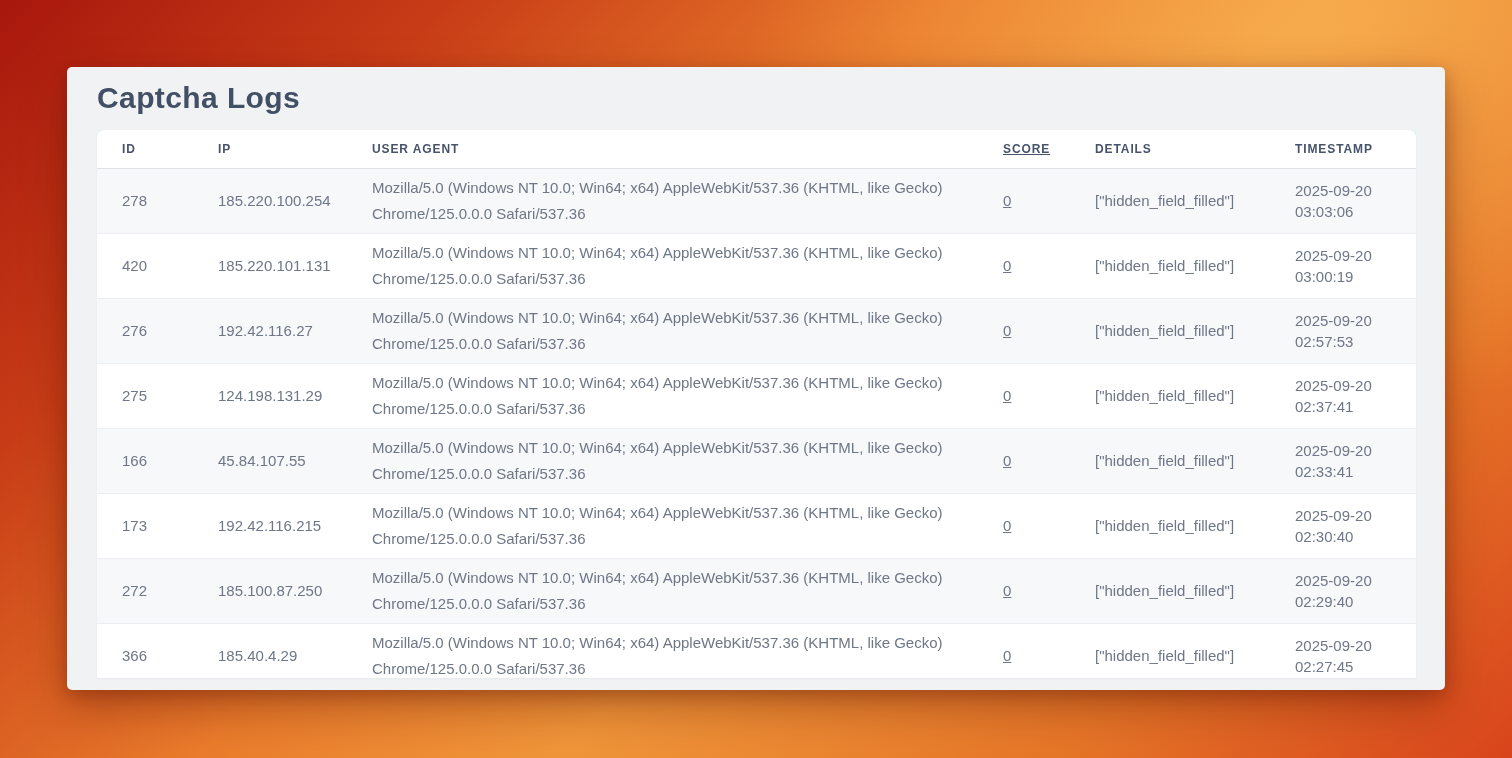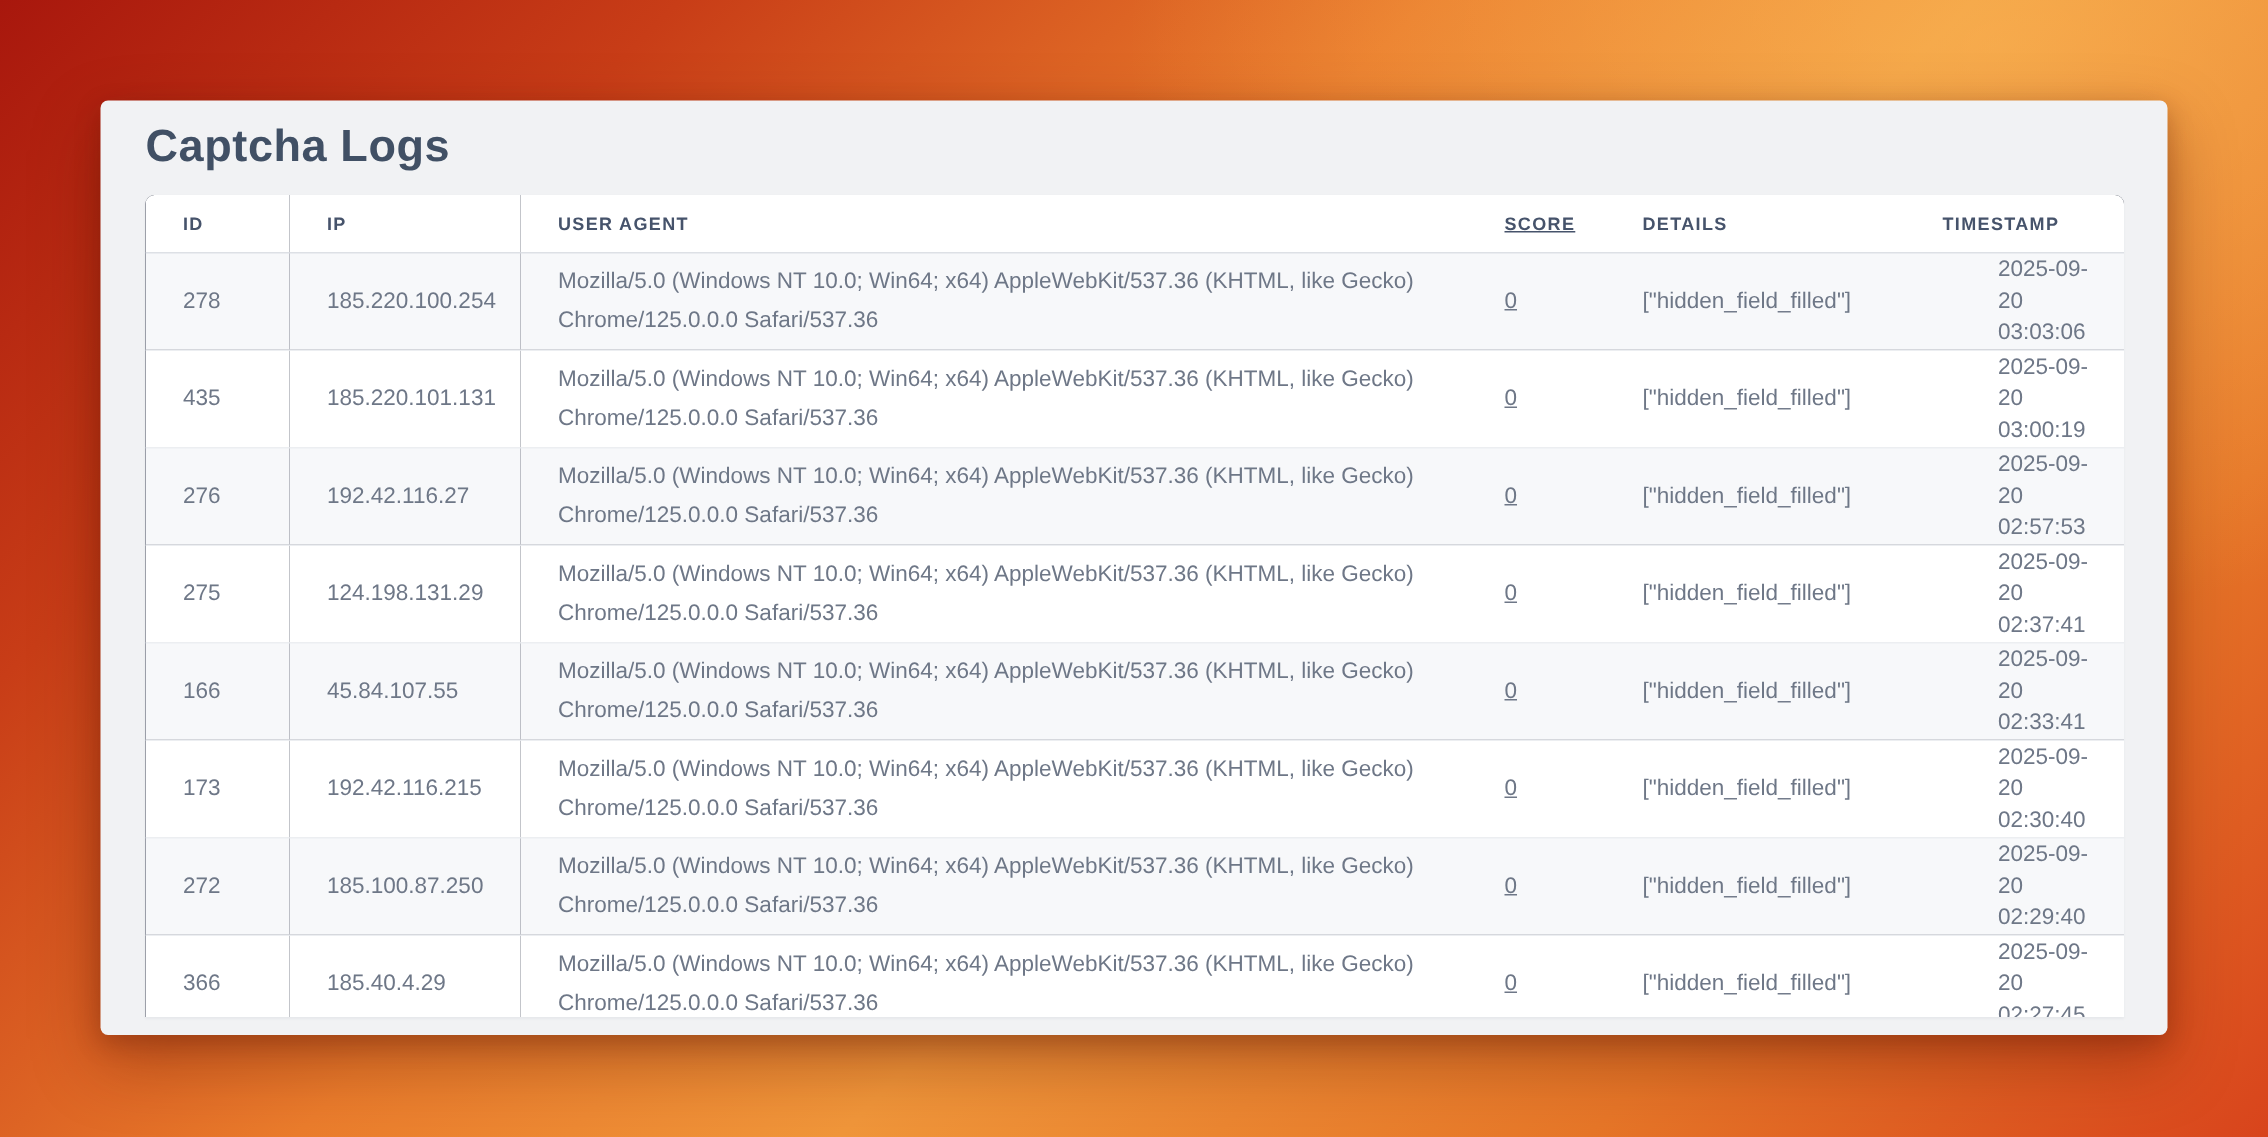--- a/index.html
+++ b/index.html
@@ -34,21 +34,21 @@
   .page-title {
     margin: 2px 0 14px 0;
     font-size: 30px;
     line-height: 37px;
     font-weight: 600;
     letter-spacing: 0.4px;
     color: #415065;
   }
   .table-wrap {
     flex: 1;
-    background: #0f172a;
+    background: #5eead4;
     border-radius: 6px 6px 0 0;
     overflow: hidden;
     box-shadow: 0 1px 2px rgba(40,50,70,0.05);
   }
   table {
     width: 100%;
     table-layout: fixed;
     border-collapse: collapse;
   }
   th, td {
@@ -76,21 +76,21 @@
   tbody tr:nth-child(odd)  { background: #f7f8fa; }
   tbody tr:nth-child(even) { background: #ffffff; }
   .col-id      { width: 96px;  }
   .col-ip      { width: 154px; }
   .col-ua      { width: 631px; }
   .col-score   { width: 92px; text-decoration: underline;  }
   .col-details { width: 200px; }
   .col-ts      { width: 147px; }
   td.col-ua { line-height: 26px; padding-right: 20px; }
   td.col-details { white-space: nowrap; }
-  .ts-line { display: block; line-height: 21px; margin-left: 37px; }
+  .ts-line { display: block; line-height: 21px; }
 </style>
 </head>
 <body>
 
 <div class="card">
   <h1 class="page-title">Captcha Logs</h1>
   <div class="table-wrap">
     <table>
       <thead>
         <tr>
@@ -108,21 +108,21 @@
     <td class="col-ip">185.220.100.254</td>
     <td class="col-ua">Mozilla/5.0 (Windows NT 10.0; Win64; x64) AppleWebKit/537.36 (KHTML, like Gecko) Chrome/125.0.0.0 Safari/537.36</td>
     <td class="col-score">0</td>
     <td class="col-details">["hidden_field_filled"]</td>
     <td class="col-ts">
       <span class="ts-line">2025-09-20</span>
       <span class="ts-line">03:03:06</span>
     </td>
   </tr>
           <tr>
-    <td class="col-id">435</td>
+    <td class="col-id">420</td>
     <td class="col-ip">185.220.101.131</td>
     <td class="col-ua">Mozilla/5.0 (Windows NT 10.0; Win64; x64) AppleWebKit/537.36 (KHTML, like Gecko) Chrome/125.0.0.0 Safari/537.36</td>
     <td class="col-score">0</td>
     <td class="col-details">["hidden_field_filled"]</td>
     <td class="col-ts">
       <span class="ts-line">2025-09-20</span>
       <span class="ts-line">03:00:19</span>
     </td>
   </tr>
           <tr>

